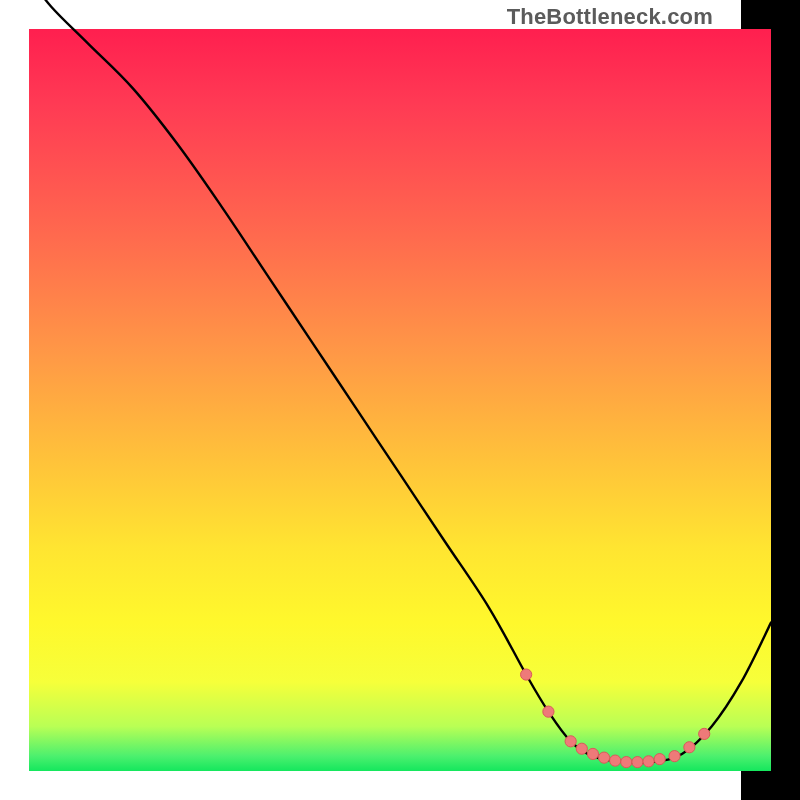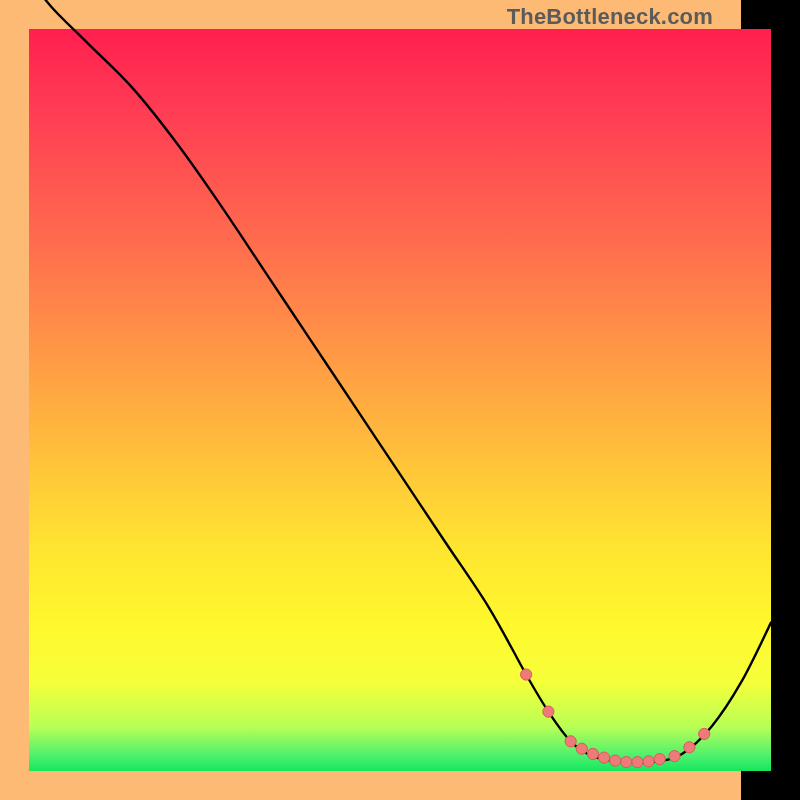--- a/index.html
+++ b/index.html
@@ -8,21 +8,21 @@
     width: 800px;
     height: 800px;
     background: #000000;
     overflow: hidden;
     font-family: Arial, Helvetica, sans-serif;
   }
   .stage {
     position: relative;
     width: 741px;
     height: 800px;
-    background: #fdba74;
+    background: #ffffff;
   }
   .plot {
     position: absolute;
     left: 29px;
     top: 29px;
     width: 742px;
     height: 742px;
     
     background: linear-gradient(
       to bottom,

